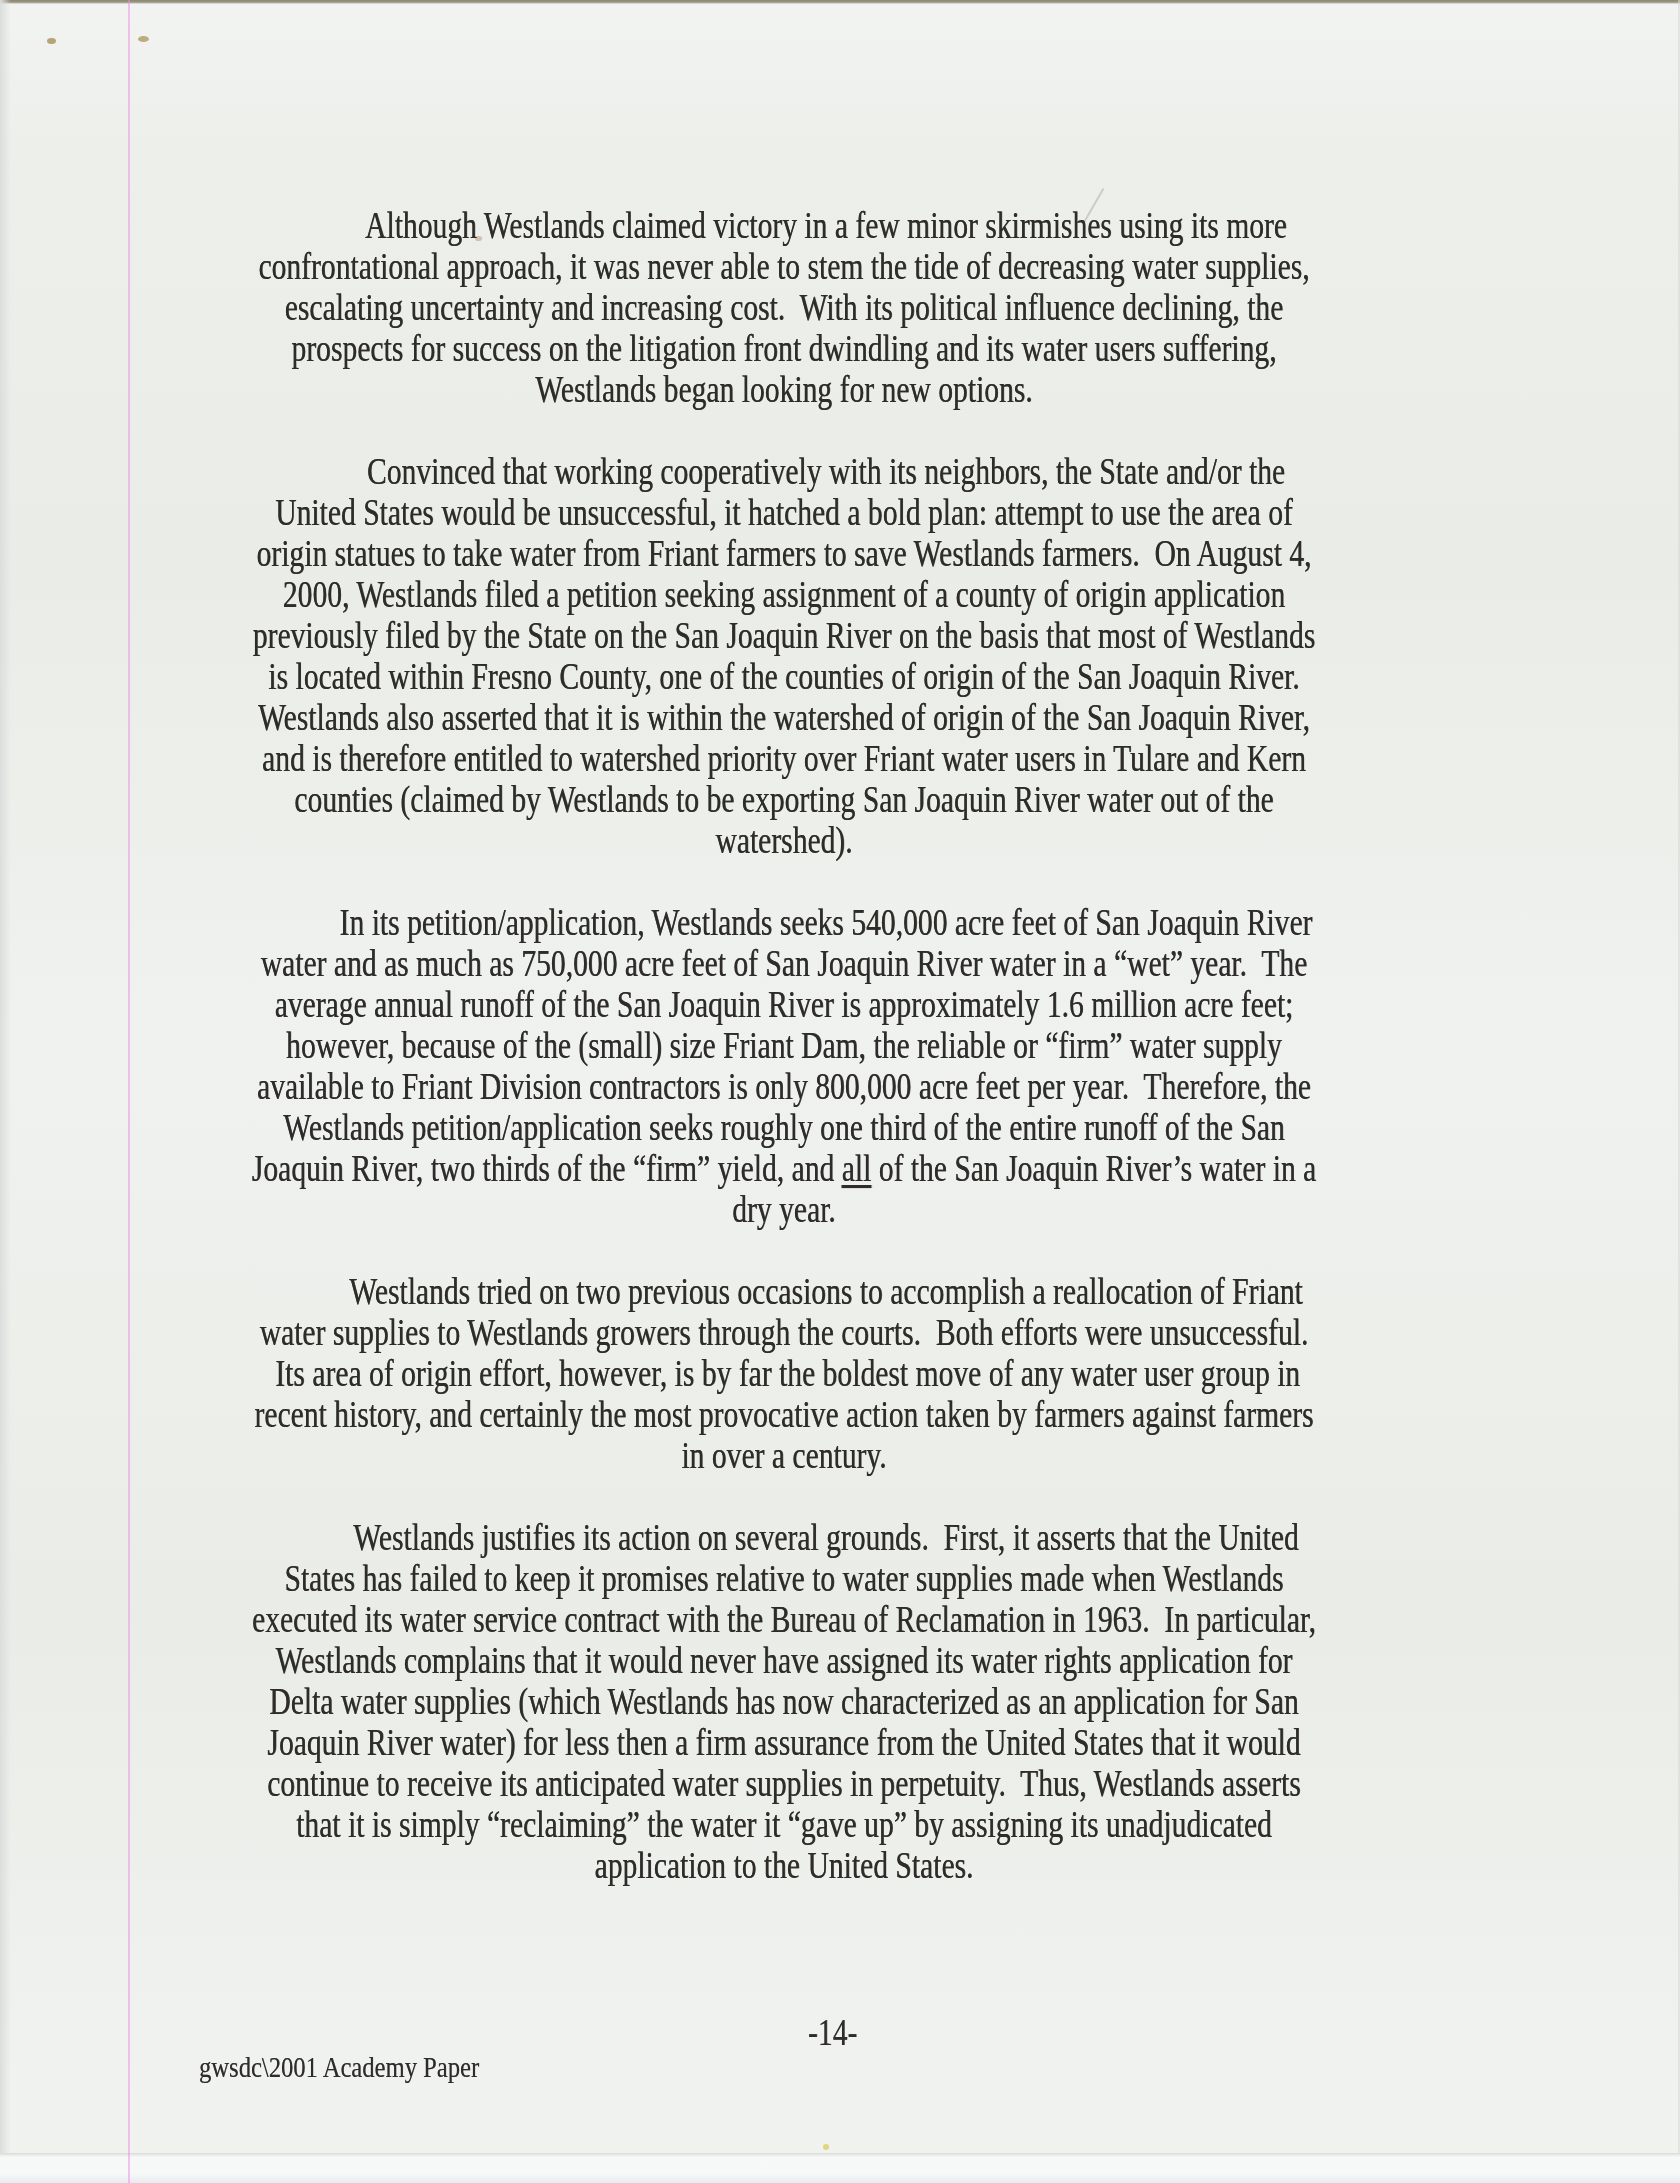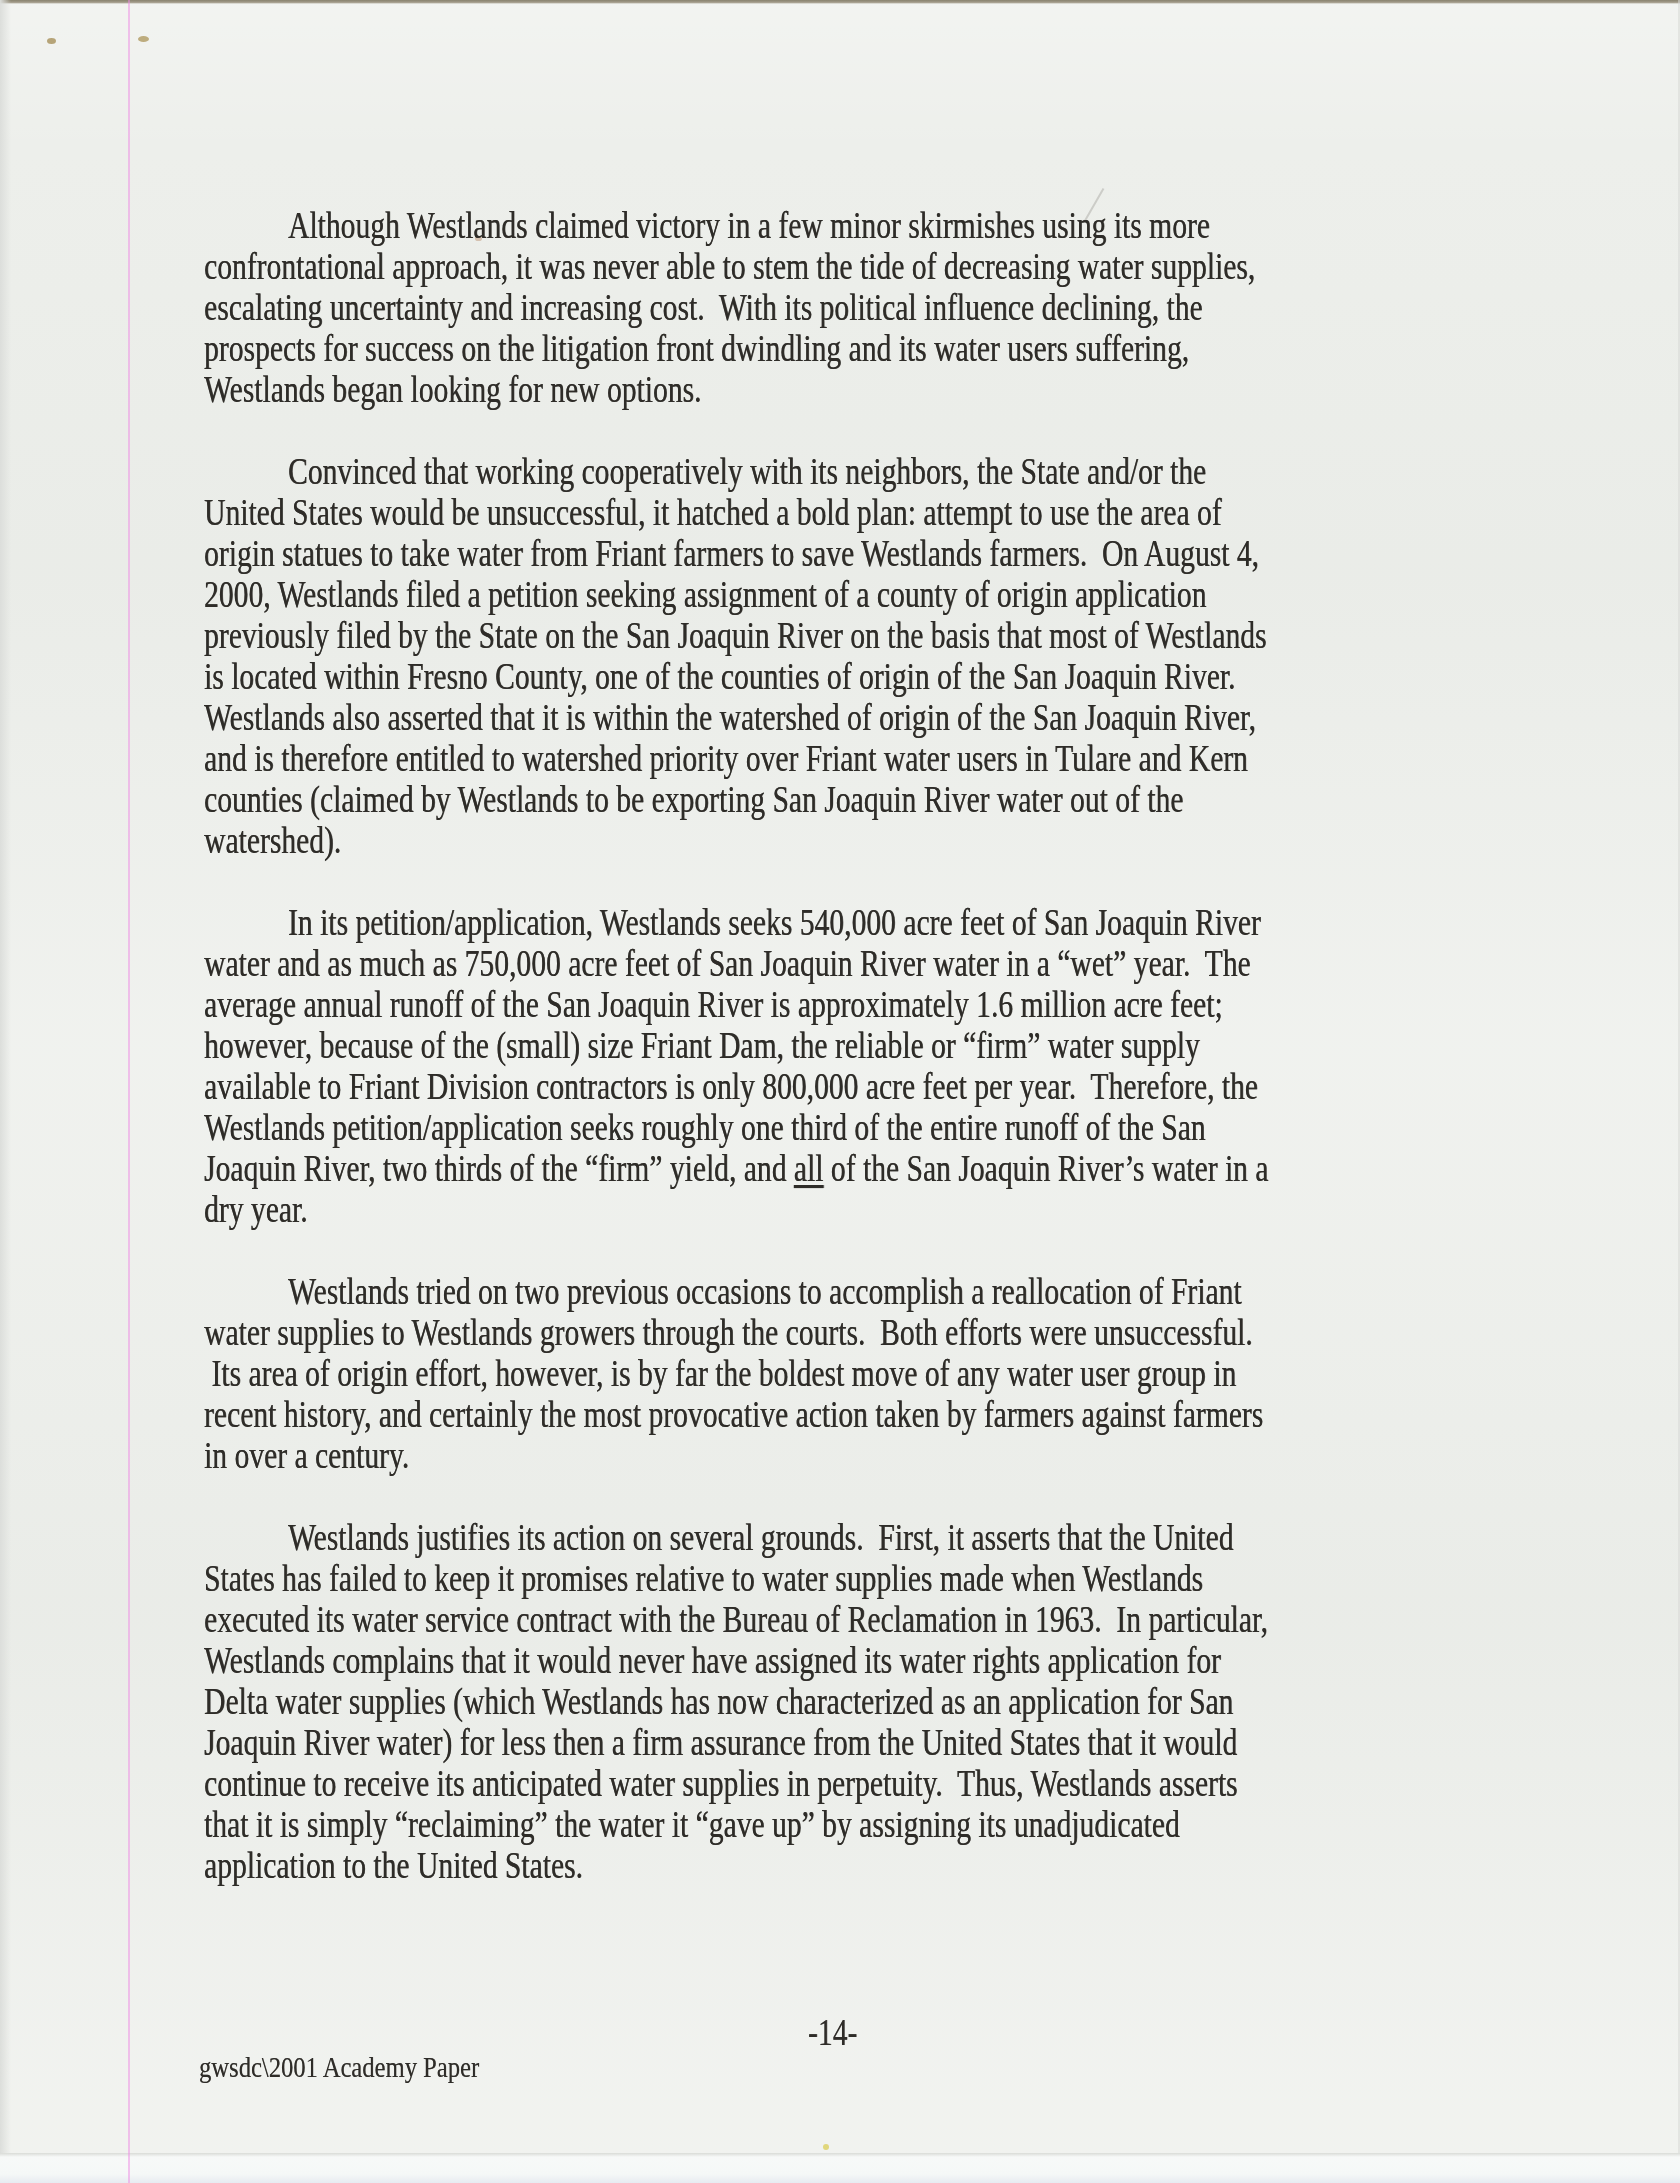--- a/index.html
+++ b/index.html
@@ -4,20 +4,21 @@
 <title>Scanned Document Page</title>
 <style>
   html,body{margin:0;padding:0;background:#777;}
   .page{
     position:relative;
     width:1681px;height:2183px;
     background:#edefeb;
     overflow:hidden;
     font-family:"Liberation Serif", "DejaVu Serif", serif;
     color:#2e2c28;
+    text-align:center;
   }
   .texture{
     position:absolute;inset:0;pointer-events:none;
     background:
       linear-gradient(180deg,
         rgba(255,255,255,0.30) 0%,
         rgba(255,255,255,0.00) 7%,
         rgba(223,226,221,0.22) 26%,
         rgba(255,255,255,0.18) 48%,
         rgba(224,227,222,0.25) 74%,

